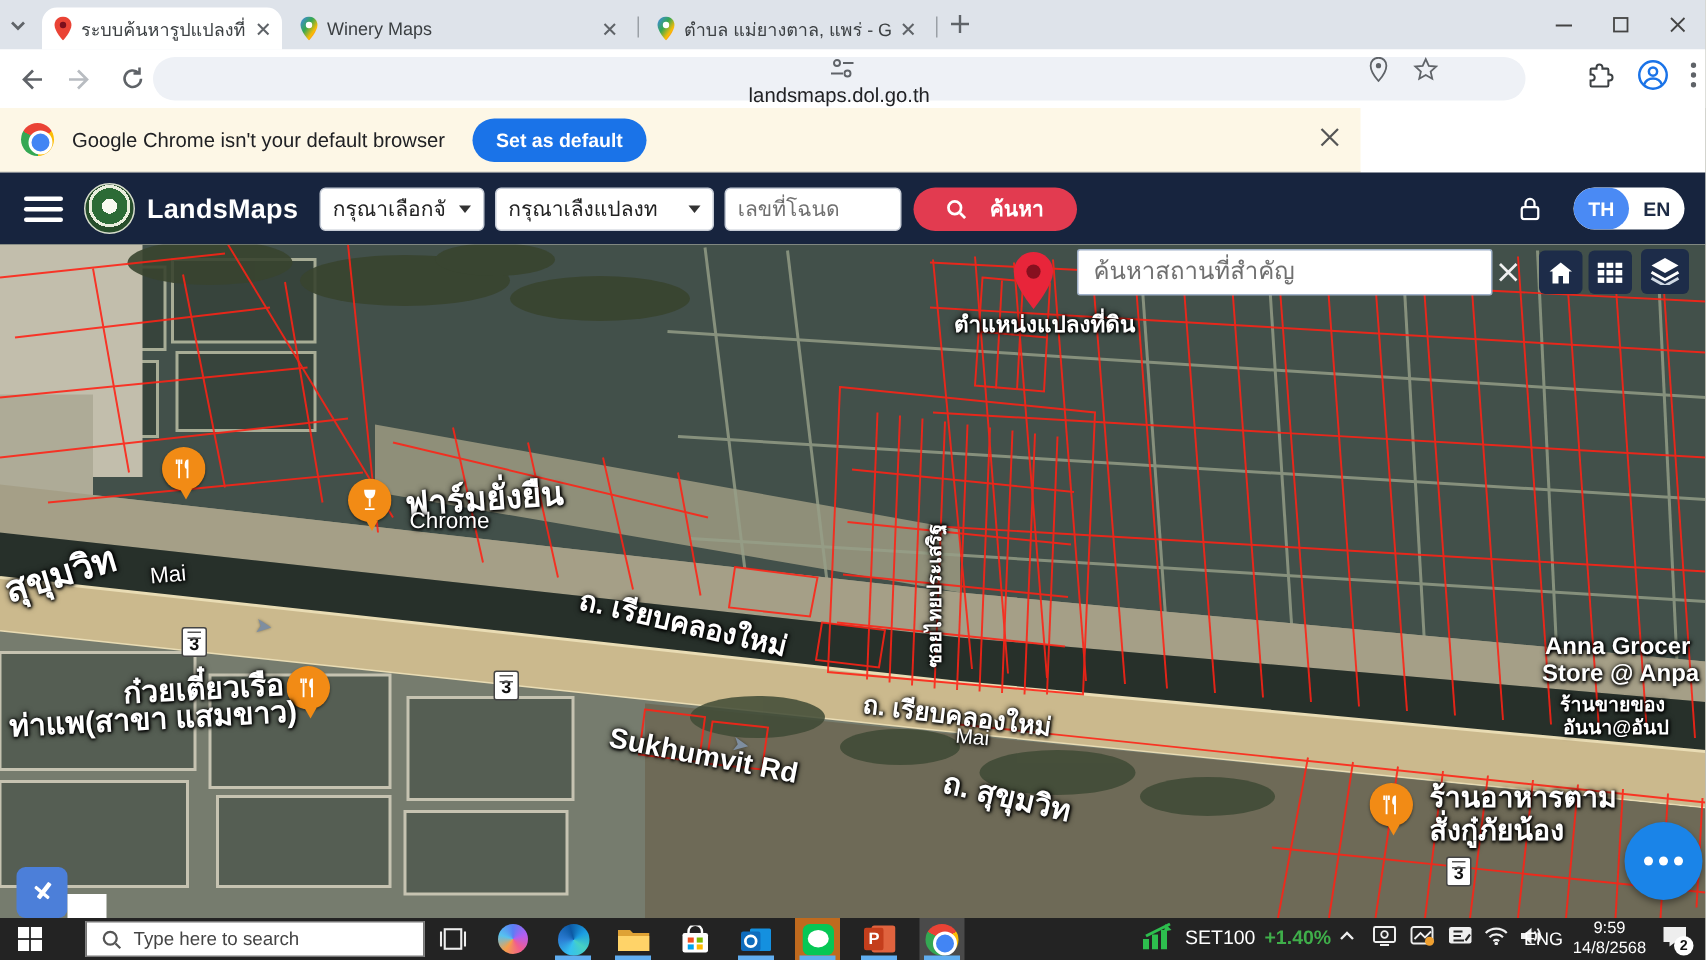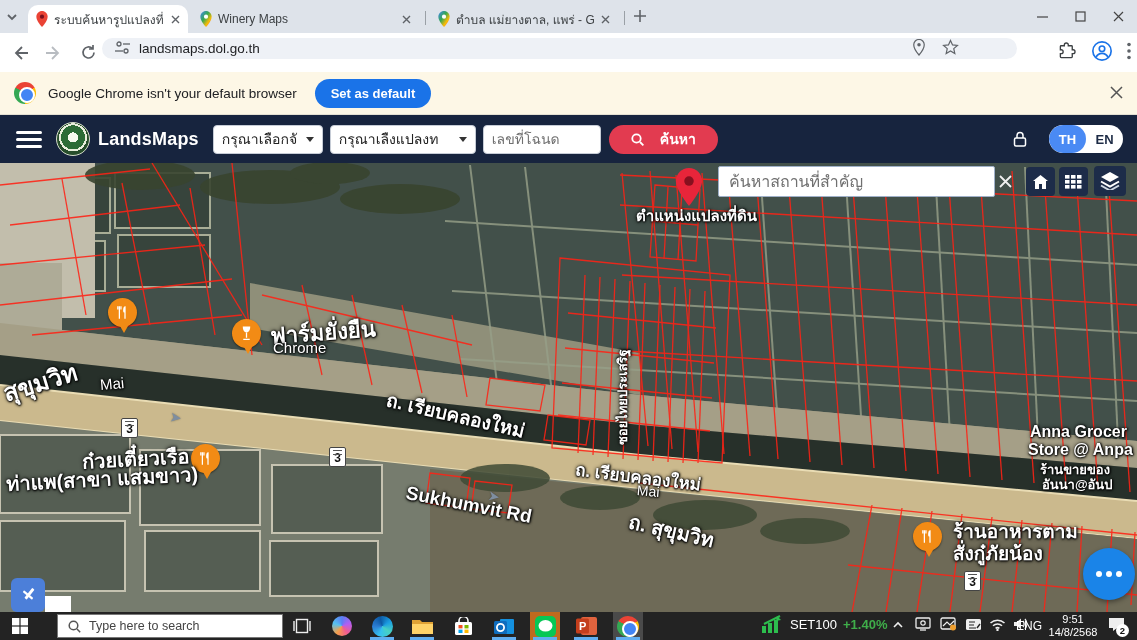--- a/index.html
+++ b/index.html
@@ -14,26 +14,26 @@
   .tab .title { max-width:170px; overflow:hidden; white-space:nowrap; text-overflow:clip; margin:0 6px; }
   .pin { width:12px; height:16px; flex:0 0 12px; }
   .tabx { width:16px; height:16px; border-radius:50%; display:flex; align-items:center; justify-content:center; cursor:pointer; }
   .tabsep { position:absolute; top:11px; width:1px; height:14px; background:#9aa0a6; }
   .winctl { position:absolute; top:0; height:33px; width:38px; display:flex; align-items:center; justify-content:center; }
   .tabchevron { position:absolute; left:4px; top:9px; width:16px; height:16px; }
 
   
   #toolbar { position:absolute; left:0; top:33px; width:1137px; height:39px; background:#fff; display:flex; align-items:center; }
   .navbtn { width:28px; height:28px; display:flex; align-items:center; justify-content:center; margin-left:6px; }
-  #omnibox { position:absolute; left:102px; top:5px; width:915px; height:21px; background:#eef1f6; border-radius:15px; display:flex; align-items:center; font-size:13.5px; color:#202124; }
+  #omnibox { position:absolute; left:102px; top:5px; width:915px; height:29px; background:#eef1f6; border-radius:15px; display:flex; align-items:center; font-size:13.5px; color:#202124;flex-direction:column; }
   #omnibox .siteinfo { margin:0 8px 0 12px; }
   #omni-right { position:absolute; right:6px; display:flex; align-items:center; gap:14px; }
 
   
-  #banner { position:absolute; left:0; top:72px; width:1137px; height:43px; background:#fdf7e6; border-bottom:1px solid #e4e0d2; display:flex; align-items:center; }
+  #banner { position:absolute; left:0; top:72px; width:907px; height:43px; background:#fdf7e6; border-bottom:1px solid #e4e0d2; display:flex; align-items:center; }
   #banner .msg { font-size:13.5px; color:#202124; margin-left:12px; }
   #setdefault { margin-left:18px; background:#1a73e8; color:#fff; font-size:13px; font-weight:bold; border:none; border-radius:15px; padding:7px 16px; cursor:pointer; }
   #banner-close { position:absolute; right:14px; top:13px; cursor:pointer; }
 
   
   .chromelogo { width:22px; height:22px; border-radius:50%; background:conic-gradient(from 300deg, #ea4335 0 120deg, #fbbc05 120deg 240deg, #34a853 240deg 360deg); position:relative; margin-left:14px; flex:0 0 22px; }
   .chromelogo::after { content:""; position:absolute; left:5px; top:5px; width:12px; height:12px; border-radius:50%; background:#4285f4; border:2px solid #fff; }
 
   
   #appbar { position:absolute; left:0; top:115px; width:1137px; height:48px; background:#17243e; display:flex; align-items:center; }
@@ -633,21 +633,21 @@
           <circle cx="8.5" cy="12" r="1.2" fill="#eee"></circle>
         </svg></span>
     <span class="tray-ic" style="left:1013px;"><svg width="16" height="14">
           <path d="M1 5h3l4-3.5v11L4 9H1z" fill="#eee"></path>
           <path d="M10 4a5 5 0 0 1 0 6M12 2a8 8 0 0 1 0 10" fill="none" stroke="#eee" stroke-width="1.3"></path>
         </svg></span>
 
     <span class="abs" style="left:1016px; top:619px;"></span>
     <span style="position:absolute; left:1016px; top:7px; font-size:12px; color:#fff;">ENG</span>
     <div id="clock">
-      <div>9:51</div>
+      <div>9:59</div>
       <div>14/8/2568</div>
     </div>
     <span id="notif">
       <svg width="17" height="16">
           <path d="M1 2h15v10H9l-4 3v-3H1z" fill="#eee"></path>
         </svg>
       <span class="badge">2</span>
     </span>
   </div>
 </div>

